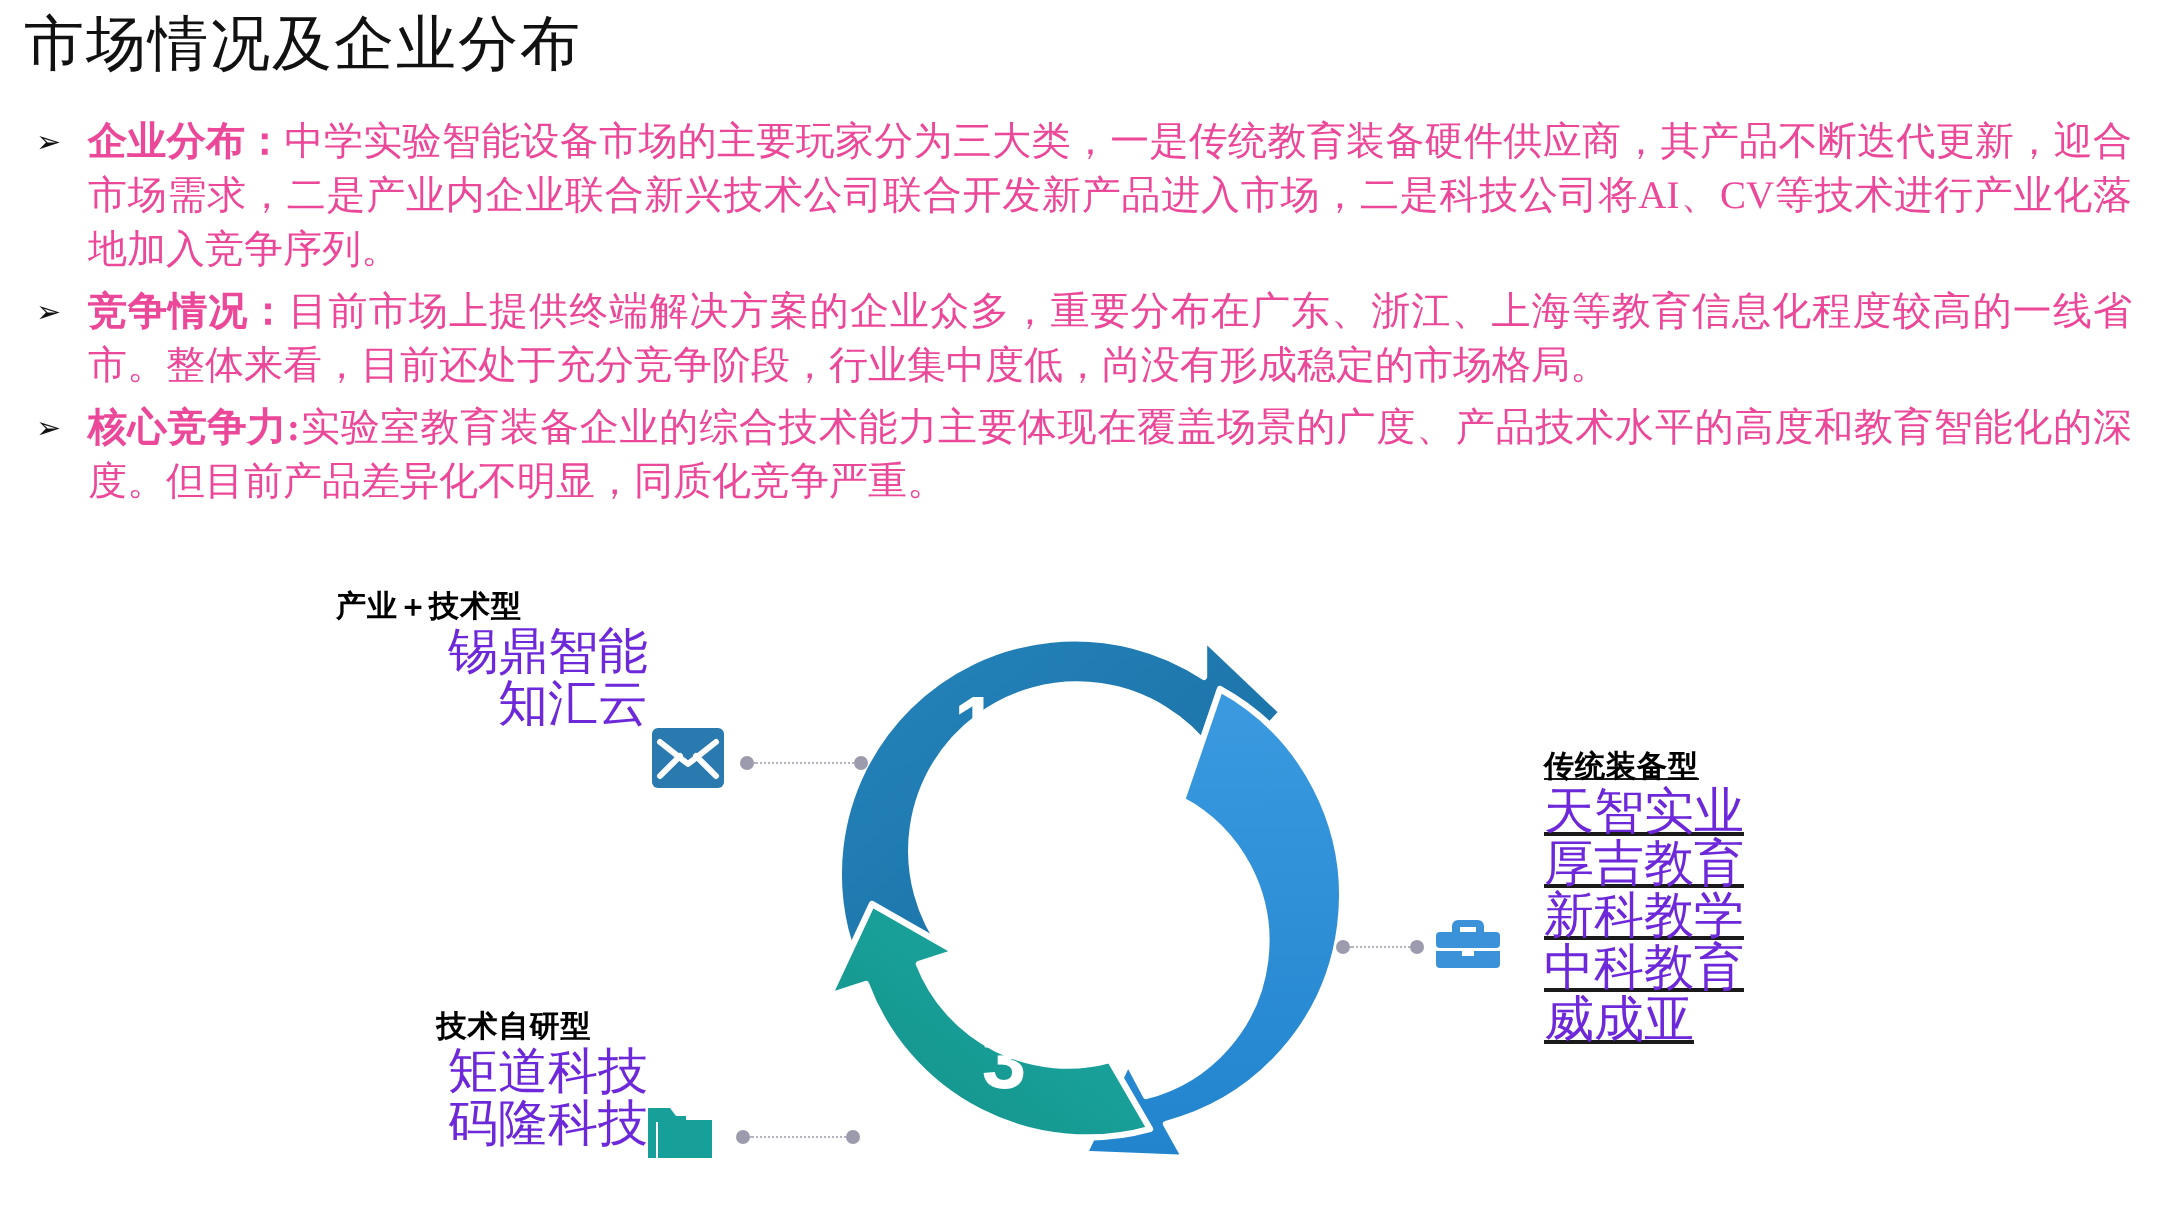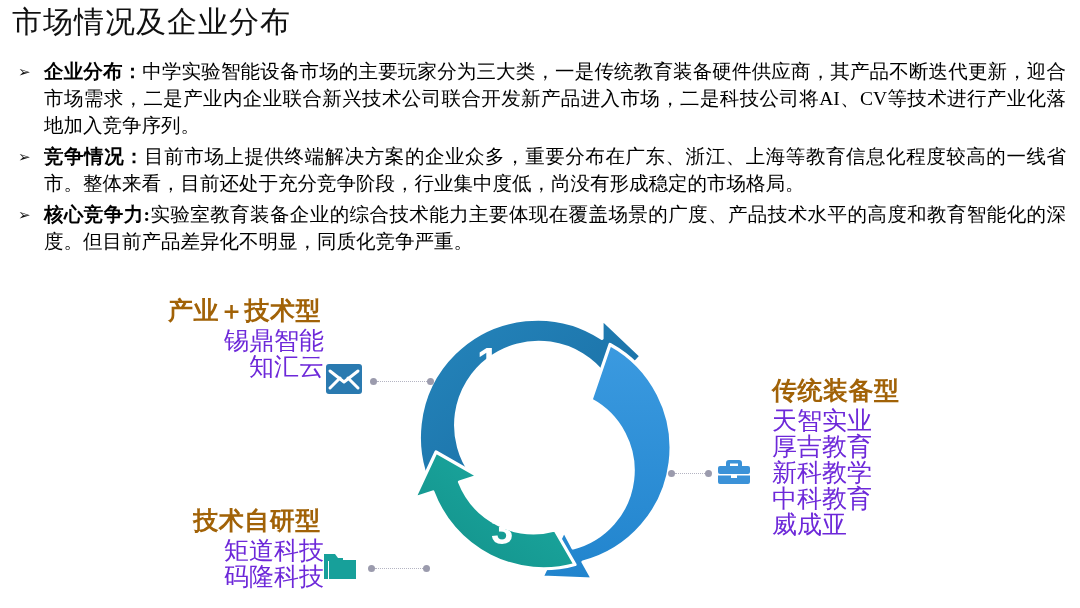--- a/index.html
+++ b/index.html
@@ -46,21 +46,21 @@
     left: 0;
     top: 1px;
     font-size: 15px;
     color: #111111;
     line-height: 25px;
   }
   .bullet-text {
     font-family: "Liberation Serif", "DejaVu Serif", serif;
     font-size: 19.5px;
     line-height: 27px;
-    color: #000000;
+    color: #ec4899;
     text-align: justify;
     text-justify: inter-character;
   }
   .bullet-text .lead {
     font-weight: 700;
   }
 
   
   #diagram {
     position: absolute;
@@ -77,22 +77,22 @@
     width: 300px;
     height: 300px;
   }
 
   
   .cat-group {
     position: absolute;
   }
   .cat-title {
     font-weight: 700;
-    font-size: 25px;
-    color: #a16207;
+    font-size: 15px;
+    color: #000000;
     white-space: nowrap;
     letter-spacing: 0.5px;
   }
   .cat-item {
     font-size: 25px;
     line-height: 26px;
     color: #6d28d9;
     white-space: nowrap;
   }
 
@@ -113,20 +113,21 @@
     width: 134px;
   }
   #group-self-research .cat-title { text-align: center; }
 
   
   #group-traditional {
     left: 772px;
     top: 88px;
     text-align: left;
     width: 200px;
+    text-decoration: underline;
   }
 
   
   .icon-box {
     position: absolute;
     width: 36px;
     height: 36px;
   }
   #icon-mail   { left: 326px; top: 76px; }
   #icon-folder { left: 322px; top: 262px; }

